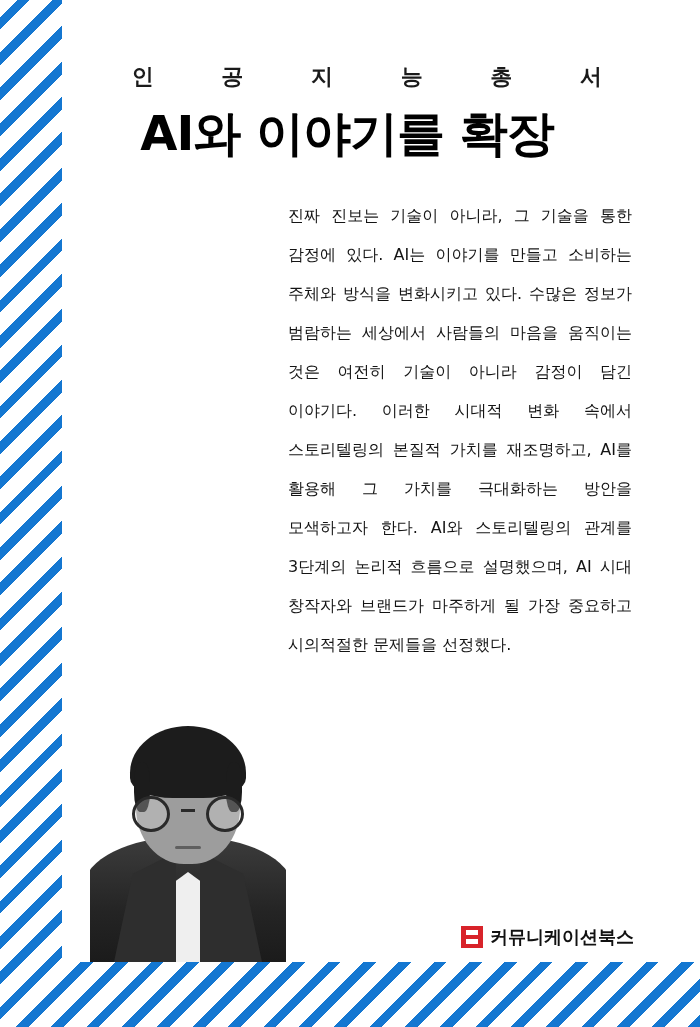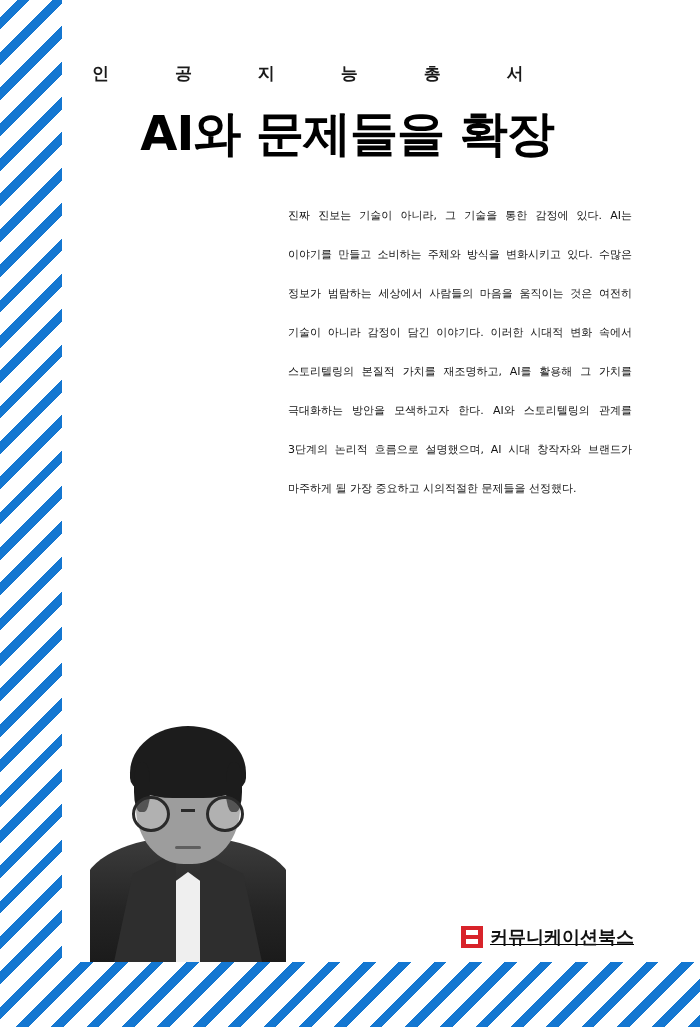--- a/index.html
+++ b/index.html
@@ -54,22 +54,22 @@
     height: 962px;
     background: #ffffff;
   }
 
   
   #series-line {
     position: absolute;
     left: 62px;
     top: 62px;
     width: 570px;
-    text-align: left;
-    font-size: 17px;
+    text-align: right;
+    font-size: 22px;
     font-weight: 700;
     letter-spacing: 30px;
     text-indent: 30px;
     color: #1a1a1a;
     font-family: "DejaVu Sans", sans-serif;
     white-space: nowrap;
   }
 
   
   #title {
@@ -85,21 +85,21 @@
     font-family: "DejaVu Sans", sans-serif;
     white-space: nowrap;
   }
 
   
   #blurb {
     position: absolute;
     left: 288px;
     top: 196px;
     width: 344px;
-    font-size: 11px;
+    font-size: 16px;
     line-height: 39px;
     color: #141414;
     text-align: justify;
     font-family: "DejaVu Sans", sans-serif;
     word-break: keep-all;
   }
 
   
   #author {
     position: absolute;
@@ -237,21 +237,20 @@
   }
 
   
   #publisher {
     position: absolute;
     right: 66px;
     bottom: 78px;
     display: flex;
     align-items: center;
     gap: 7px;
-    text-decoration: underline;
   }
   #publisher .mark {
     position: relative;
     width: 22px;
     height: 22px;
     background: #d8232a;
   }
   #publisher .mark:before {
     content: "";
     position: absolute;
@@ -284,21 +283,21 @@
 
 <div id="cover">
 
   <div id="stripes"></div>
 
   <div id="panel"></div>
   <div id="right-gutter"></div>
 
   <div id="series-line">인 공 지 능 총 서</div>
 
-  <div id="title">AI와 문제들을 확장</div>
+  <div id="title">AI와 이야기를 확장</div>
 
   <div id="blurb">진짜 진보는 기술이 아니라, 그 기술을 통한 감정에 있다. AI는 이야기를 만들고 소비하는 주체와 방식을 변화시키고 있다. 수많은 정보가 범람하는 세상에서 사람들의 마음을 움직이는 것은 여전히 기술이 아니라 감정이 담긴 이야기다. 이러한 시대적 변화 속에서 스토리텔링의 본질적 가치를 재조명하고, AI를 활용해 그 가치를 극대화하는 방안을 모색하고자 한다. AI와 스토리텔링의 관계를 3단계의 논리적 흐름으로 설명했으며, AI 시대 창작자와 브랜드가 마주하게 될 가장 중요하고 시의적절한 문제들을 선정했다.</div>
 
 
   <div id="portrait">
     <div class="suit"></div>
     <div class="shirt"></div>
     <div class="lapel-l"></div>
     <div class="lapel-r"></div>
     <div class="neck"></div>

